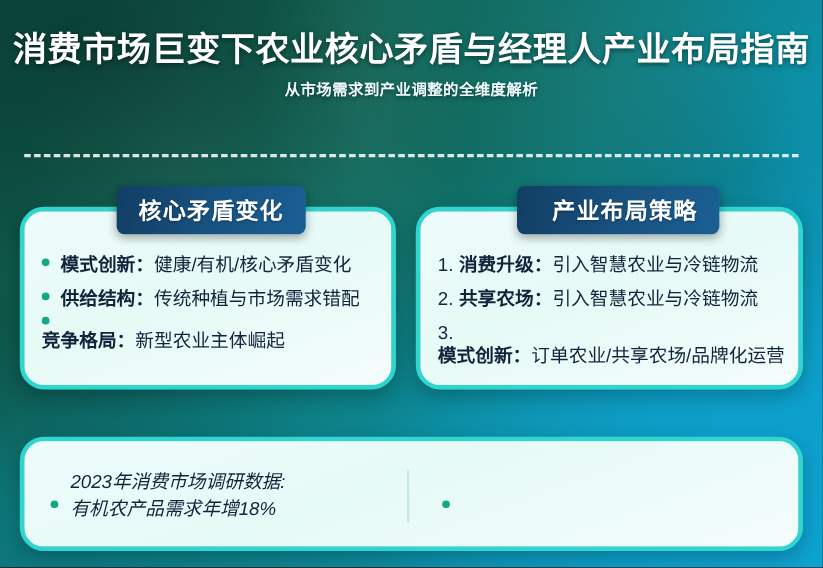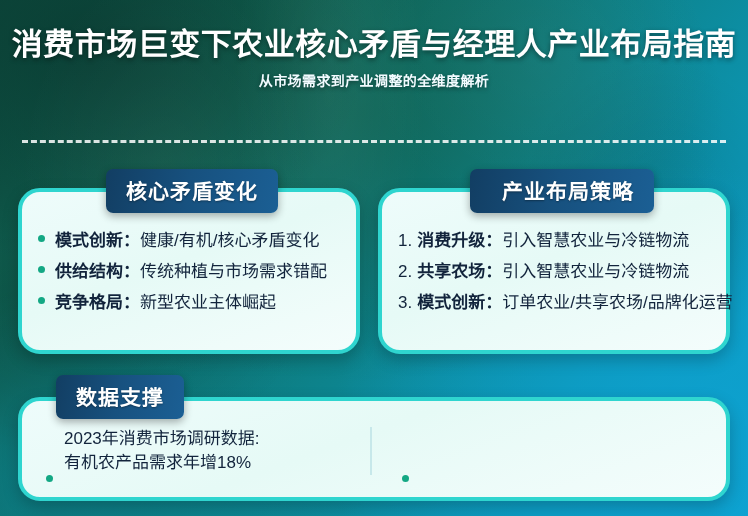--- a/index.html
+++ b/index.html
@@ -113,21 +113,21 @@
   }
   .row {
     display: flex;
     align-items: baseline;
     margin-bottom: 9px;
     color: #12243c;
     font-size: 17px;
     line-height: 1.28;
     white-space: nowrap;
   }
-  .row:last-child { margin-bottom: 0; }
+  .row:last-child { margin-bottom: 0; flex-direction: column; }
   .marker-dot {
     flex: 0 0 auto;
     width: 7px; height: 7px;
     border-radius: 50%;
     background: #13a884;
     margin-right: 10px;
     position: relative;
     top: -4px;
   }
   .marker-num {
@@ -140,23 +140,24 @@
 
   
   .data-cols {
     position: absolute;
     left: 0; right: 0; top: 26px;
     display: flex;
   }
   .data-col {
     flex: 1 1 0;
     display: flex;
-    align-items: flex-end;
+    align-items: center;
     padding: 0 14px 0 24px;
     box-sizing: border-box;
+    font-style: italic;
   }
   .data-col.right { border-left: 2px solid #c7e8ea; padding-left: 30px; }
   .data-col .marker-dot { top: 7px; margin-right: 11px; }
   .data-text {
     color: #12243c;
     font-size: 17px;
     line-height: 1.42;
     white-space: nowrap;
   }
 </style>
@@ -201,21 +202,20 @@
         <span class="marker-num">2.</span>
         <span><span class="lead">共享农场：</span><span>引入智慧农业与冷链物流</span></span>
       </li>
       <li class="row">
         <span class="marker-num">3.</span>
         <span><span class="lead">模式创新：</span><span>订单农业/共享农场/品牌化运营</span></span>
       </li>
     </ul>
   </div>
 
-  <div class="badge" id="badge-data">数据支撑</div>
   <div class="card" id="card-data">
     <div class="data-cols">
       <div class="data-col left">
         <span class="marker-dot"></span>
         <div class="data-text">
           <div>2023年消费市场调研数据:</div>
           <div>有机农产品需求年增18%</div>
         </div>
       </div>
       <div class="data-col right">

